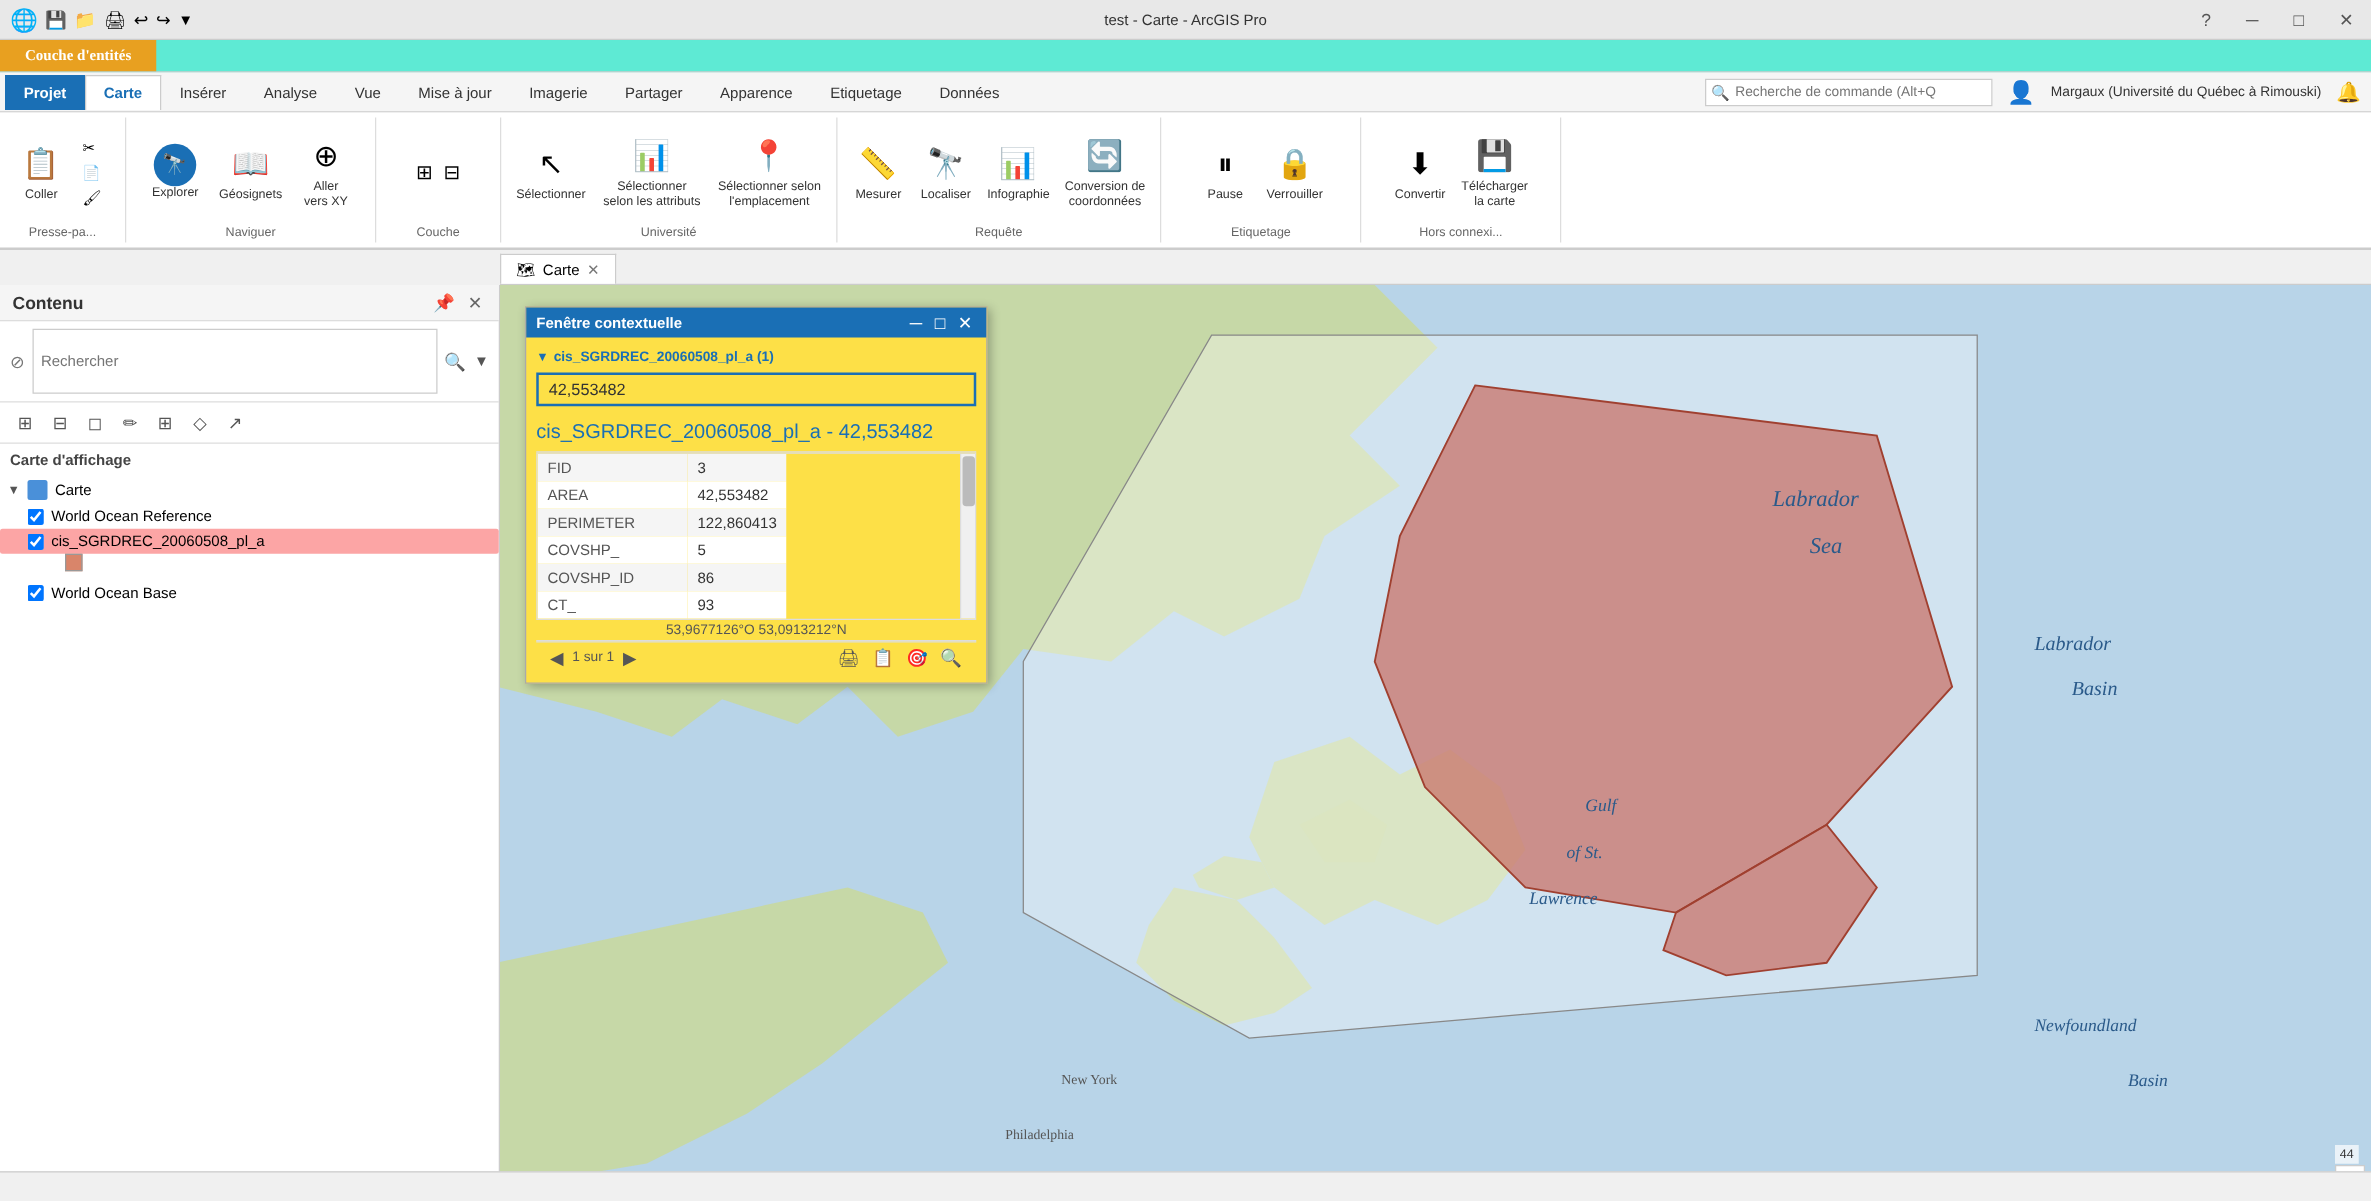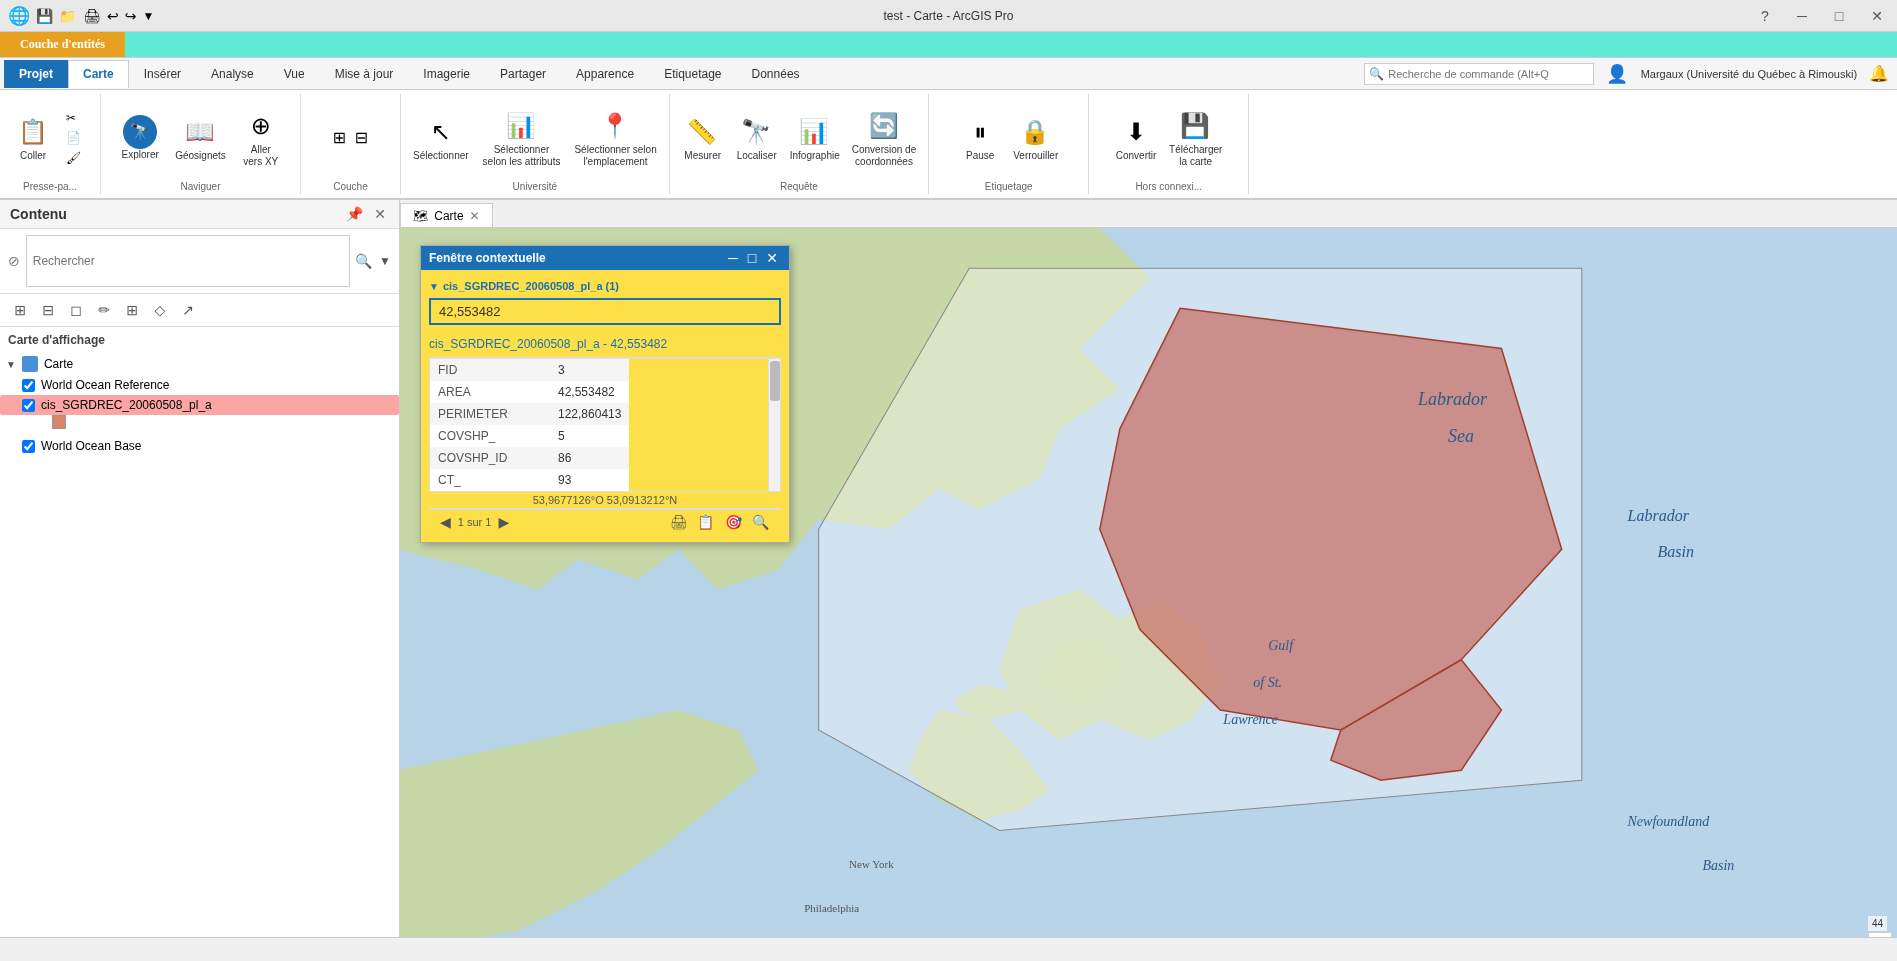--- a/index.html
+++ b/index.html
@@ -138,20 +138,21 @@
     }
 
     
     .sidebar {
       width: 400px;
       background: white;
       border-right: 1px solid #ccc;
       display: flex;
       flex-direction: column;
       flex-shrink: 0;
+      margin-top: 28px;
     }
     .sidebar-header {
       display: flex;
       align-items: center;
       justify-content: space-between;
       padding: 6px 10px;
       border-bottom: 1px solid #ddd;
       background: #f5f5f5;
     }
     .sidebar-title { font-size: 14px; font-weight: 600; color: #333; }
@@ -280,21 +281,21 @@
     }
     .popup-value-box {
       border: 2px solid #1a6fb5;
       padding: 4px 8px;
       font-size: 13px;
       margin: 4px 0 8px 0;
       color: #333;
     }
     .popup-link {
       color: #1a6fb5;
-      font-size: 12px;
+      font-size: 16px;
       text-decoration: none;
       display: block;
       padding: 4px 0 6px 0;
       border-bottom: 1px solid #ddd;
     }
     .popup-table {
       width: 100%;
       border-collapse: collapse;
       font-size: 12px;
       max-height: 160px;

